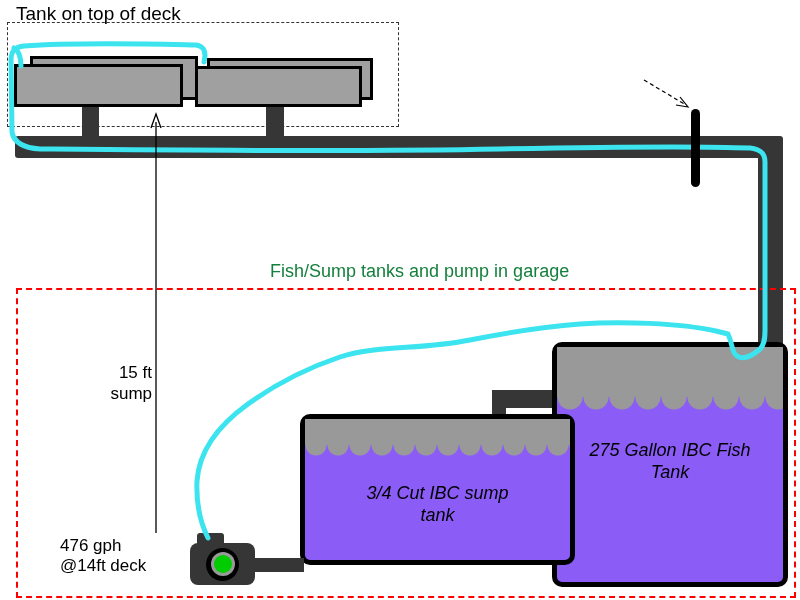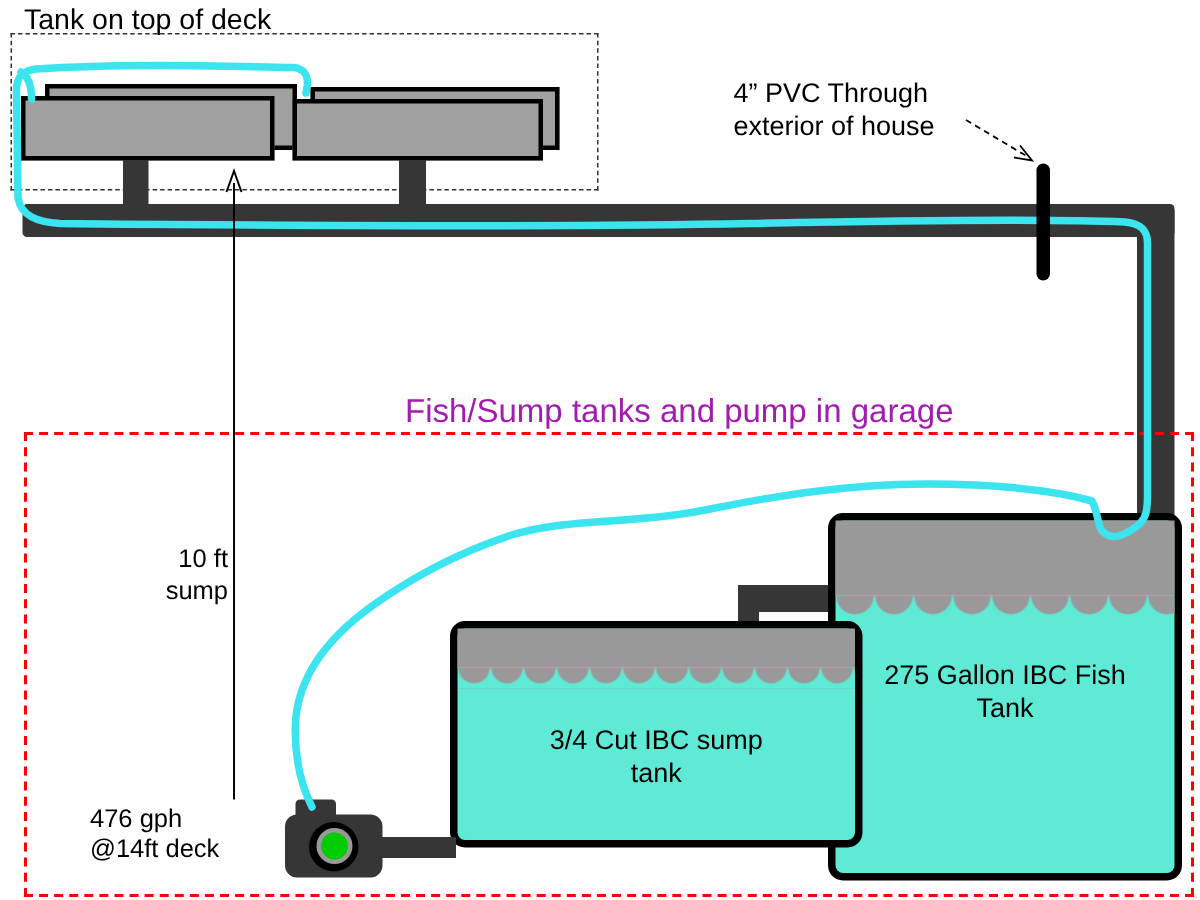--- a/index.html
+++ b/index.html
@@ -18,21 +18,21 @@
   #overflow-pipe-h{left:492px;top:390px;width:62px;height:18px;z-index:4;}
   #overflow-pipe-v{left:492px;top:390px;width:14px;height:38px;z-index:4;}
   #pump-outlet{left:252px;top:558px;width:52px;height:14px;z-index:4;}
   
   .bed{background:#a0a0a0;border:3px solid #000;box-sizing:border-box;z-index:3;}
   #bed-back-1{left:30px;top:56px;width:168px;height:44px;}
   #bed-back-2{left:207px;top:58px;width:166px;height:42px;}
   #bed-front-1{left:14px;top:64px;width:169px;height:43px;z-index:3;}
   #bed-front-2{left:195px;top:66px;width:167px;height:41px;z-index:3;}
   
-  .tank{border:5px solid #000;box-sizing:border-box;background:#5eead4;z-index:4;border-radius:10px;}
+  .tank{border:5px solid #000;box-sizing:border-box;background:#8b5cf6;z-index:4;border-radius:10px;font-style:italic;}
   #fish-tank{left:552px;top:342px;width:236px;height:245px;}
   #sump-tank{left:300px;top:414px;width:275px;height:151px;}
   .tank-top{position:absolute;left:0;right:0;top:0;background:#999999;}
   #fish-tank .tank-top{height:50px;}
   #sump-tank .tank-top{height:26px;}
   .scallops{position:absolute;left:0;right:0;height:14px;background-repeat:repeat-x;}
   #fish-tank .scallops{top:50px;background-image:radial-gradient(circle at 13px 0px,#999999 12px,rgba(0,0,0,0) 13px);background-size:26px 15px;}
   #sump-tank .scallops{top:26px;background-image:radial-gradient(circle at 11px 0px,#999999 10px,rgba(0,0,0,0) 11px);background-size:22px 14px;}
   .tank-label{position:absolute;left:0;right:0;text-align:center;font-size:18px;line-height:22px;z-index:4;}
   #fish-tank .tank-label{top:92px;}
@@ -45,21 +45,21 @@
   .lens-ring{width:24px;height:24px;border-radius:50%;background:#999999;display:flex;align-items:center;justify-content:center;}
   .lens-light{width:18px;height:18px;border-radius:50%;background:#00cc00;}
   
   #pvc-bar{left:691px;top:109px;width:9px;height:78px;background:#000;border-radius:5px;z-index:7;}
   
   #overlay{left:0;top:0;z-index:6;pointer-events:none;}
   
   .lbl{z-index:8;white-space:nowrap;}
   #beds-label{left:16px;top:3px;font-size:19px;}
   #pvc-label{left:489px;top:51px;font-size:18px;line-height:22px;}
-  #garage-label{left:270px;top:261px;font-size:22px;color:#a21caf;}
+  #garage-label{left:270px;top:261px;font-size:18px;color:#15803d;}
   #head-label{left:88px;top:362px;width:64px;font-size:17px;line-height:21px;text-align:right;}
   #pump-label{left:60px;top:536px;width:116px;font-size:17px;line-height:20px;text-align:left;}
 </style>
 </head>
 <body>
 
 <div id="canvas">
 
   <div class="abs" id="bed-box"></div>
   <div class="abs" id="garage-box"></div>
@@ -131,27 +131,23 @@
     <path d="M 156 122 L 156 533" fill="none" stroke="#000" stroke-width="1.3"></path>
     <path d="M 151 128 L 156 114 L 161 128" fill="none" stroke="#000" stroke-width="1.3"></path>
 
     <path d="M 644 80 L 686 105" fill="none" stroke="#000" stroke-width="1.2" stroke-dasharray="4 3"></path>
     <path d="M 680 97 L 688 107 L 676 105" fill="none" stroke="#000" stroke-width="1.2"></path>
   </svg>
 
   <div class="abs" id="pvc-bar"></div>
 
   <div class="abs lbl" id="beds-label">Tank on top of deck</div>
-  <div class="abs lbl" id="pvc-label">
-    <div>4” PVC Through</div>
-    <div>exterior of house</div>
-  </div>
   <div class="abs lbl" id="garage-label">Fish/Sump tanks and pump in garage</div>
   <div class="abs lbl" id="head-label">
-    <div>10 ft</div>
+    <div>15 ft</div>
     <div>sump</div>
   </div>
   <div class="abs lbl" id="pump-label">
     <div>476 gph</div>
     <div>@14ft deck</div>
   </div>
 
 </div>
 
 </body></html>

